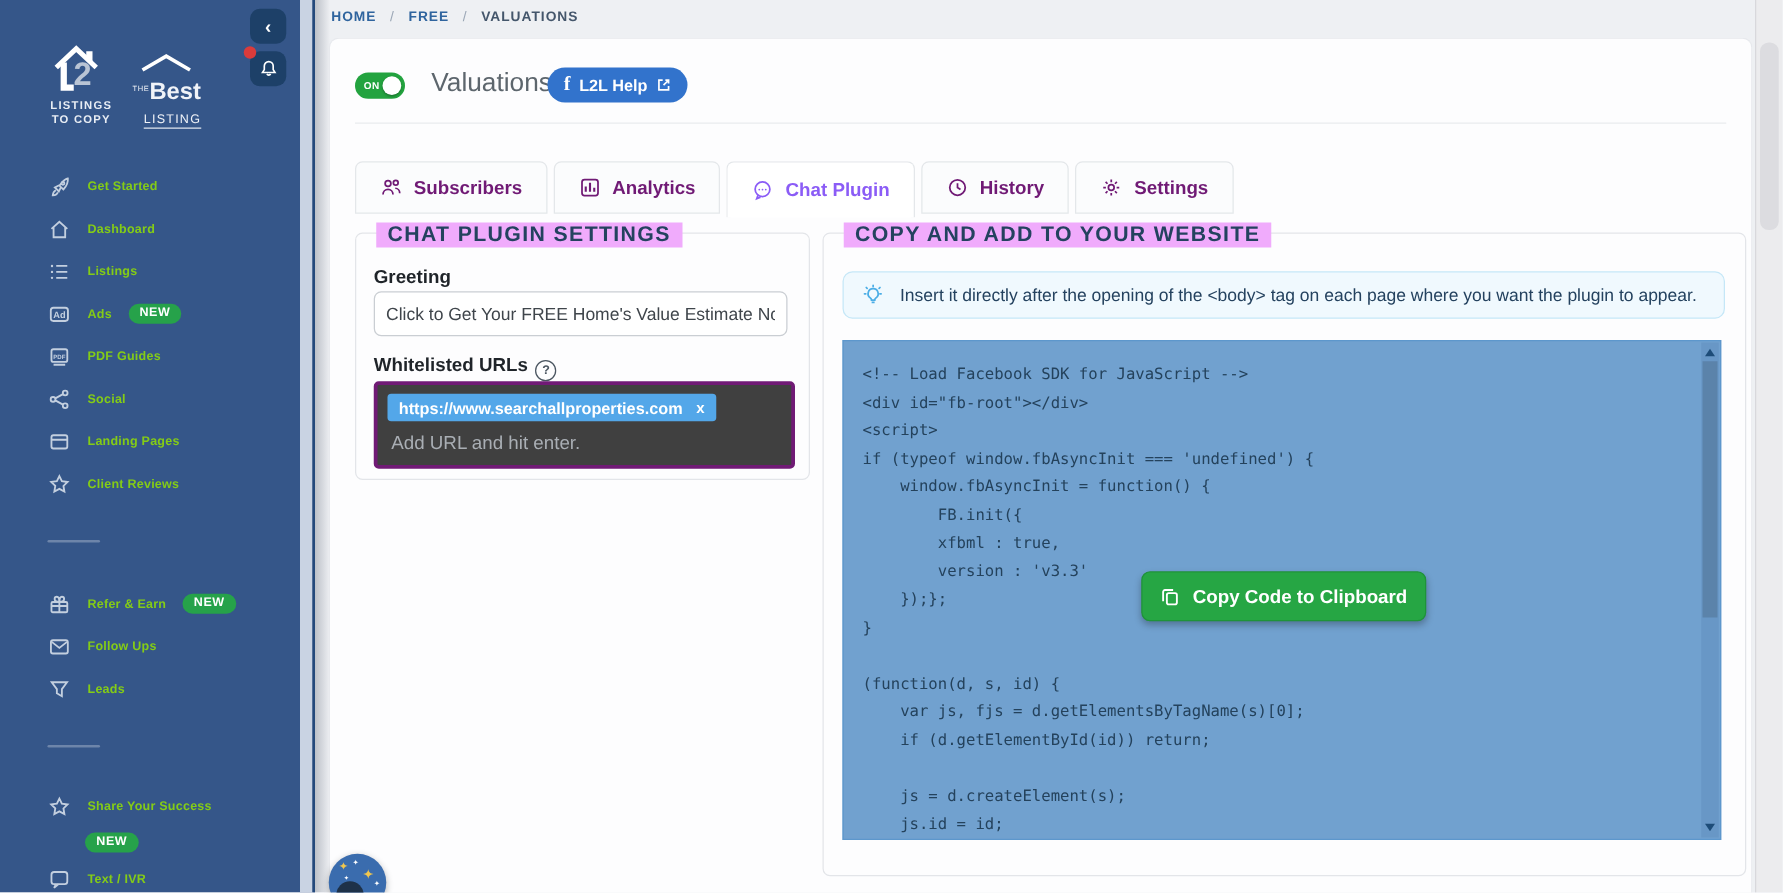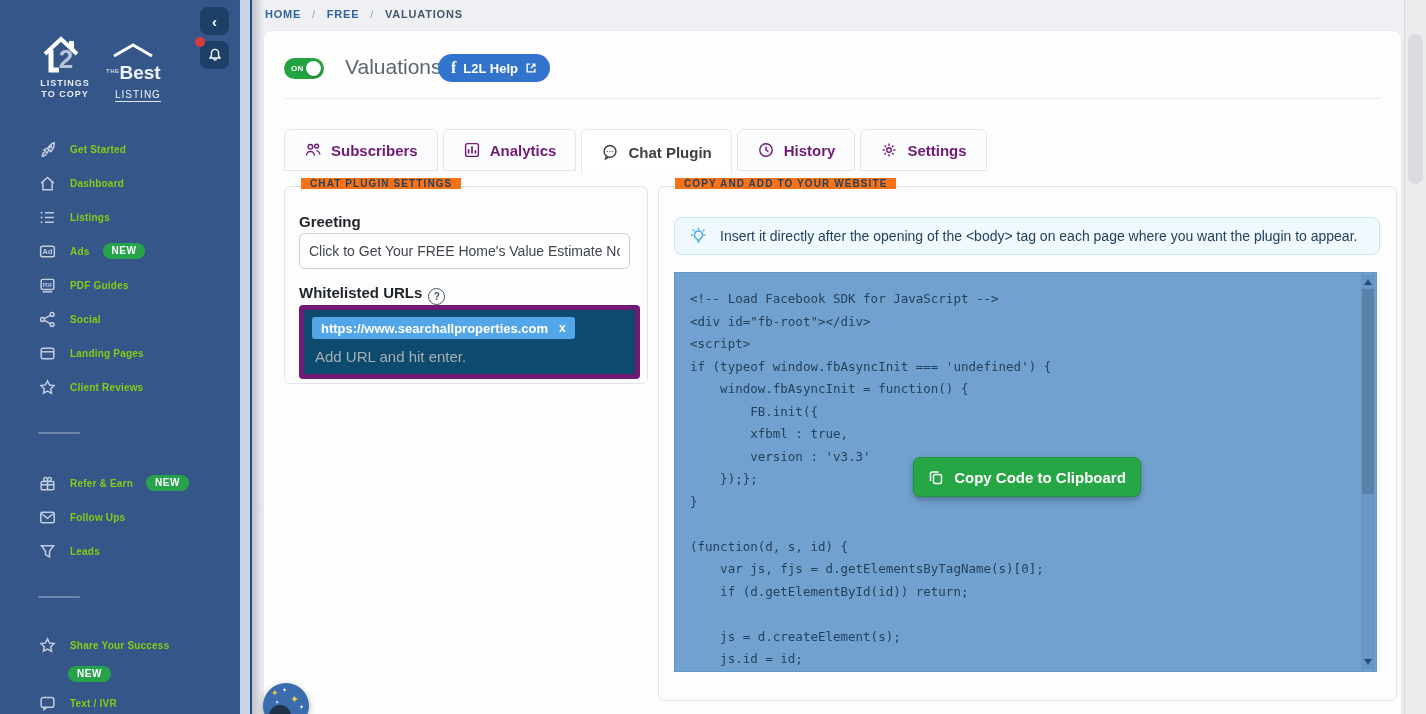--- a/index.html
+++ b/index.html
@@ -66,35 +66,35 @@
   .fb-f{font-family:"Liberation Serif",serif;font-weight:bold;font-size:16px;line-height:1;}
   .ext-icon svg{width:12px;height:12px;display:block;}
   .header-divider{position:absolute;left:20px;top:67px;width:1097px;height:1px;background:#e9ebee;}
 
   
   .tabs{position:absolute;left:20px;top:98px;display:flex;gap:5px;align-items:flex-start;}
   .tab{display:flex;align-items:center;gap:9px;height:40px;padding:0 19px;background:#fbfcfd;
        border:1px solid #e4e7ea;border-radius:6px 6px 0 0;color:#701a75;font-size:15px;font-weight:bold;cursor:pointer;}
   .tab .tab-icon{width:18px;height:18px;display:flex;}
   .tab .tab-icon svg{width:18px;height:18px;}
-  .tab.active{height:44px;background:#fff;border-bottom:none;color:#404040;}
+  .tab.active{height:44px;background:#fff;border-bottom:none;color:#8b5cf6;}
 
   
   .fieldset{position:absolute;border:1px solid #e3e5e9;border-radius:6px;background:transparent;}
   .fs-left{left:20px;top:155px;width:362px;height:196px;}
   .fs-right{left:394px;top:155px;width:737px;height:513px;}
-  .legend{position:absolute;top:-9px;left:16px;background:#f97316;padding:0 9px;
-       font-size:10px;font-weight:bold;letter-spacing:1.1px;color:#24425f;white-space:nowrap;}
+  .legend{position:absolute;top:-9px;left:16px;background:#f0abfc;padding:0 9px;
+       font-size:17px;font-weight:bold;letter-spacing:1.1px;color:#24425f;white-space:nowrap;}
 
   .field-label{position:absolute;font-size:15px;font-weight:bold;color:#1f2429;}
   .greeting-input{position:absolute;left:14px;top:46px;width:311px;height:34px;border:1px solid #caced3;
        border-radius:6px;font-family:"Liberation Sans",sans-serif;font-size:14px;color:#3f454b;padding:0 9px;background:#fff;}
   .help-q{display:inline-block;width:15px;height:15px;border:1.5px solid #4a5560;border-radius:50%;
        font-size:10px;line-height:15px;text-align:center;color:#4a5560;font-weight:bold;margin-left:6px;vertical-align:-2px;cursor:pointer;}
-  .url-box{position:absolute;left:14px;top:118px;width:331px;height:64px;border:5px solid #701a75;border-radius:4px;background:#0c4a6e;}
+  .url-box{position:absolute;left:14px;top:118px;width:331px;height:64px;border:3px solid #701a75;border-radius:4px;background:#404040;}
   .url-tag{position:absolute;left:8px;top:7px;height:22px;background:#53a7e9;border-radius:3px;
        display:flex;align-items:center;gap:11px;padding:0 9px;color:#fff;font-size:13px;font-weight:bold;cursor:pointer;}
   .url-tag .x{font-size:12px;cursor:pointer;}
   .url-placeholder{position:absolute;left:11px;top:38px;font-size:15px;color:#a9aeb4;}
 
   
   .alert{position:absolute;left:15px;top:30px;width:706px;height:38px;background:#f0f9fe;border:1px solid #c5e7f7;
        border-radius:8px;display:flex;align-items:center;gap:12px;padding:0 14px;box-sizing:border-box;}
   .bulb{width:19px;height:19px;color:#4caee6;flex:0 0 19px;}
   .bulb svg{width:19px;height:19px;}

